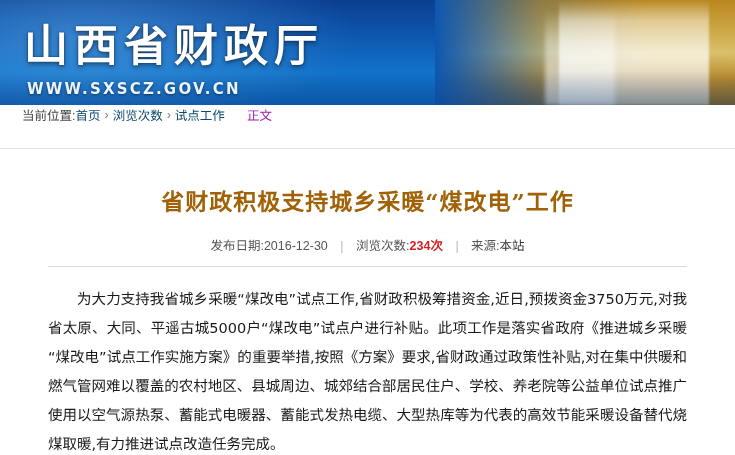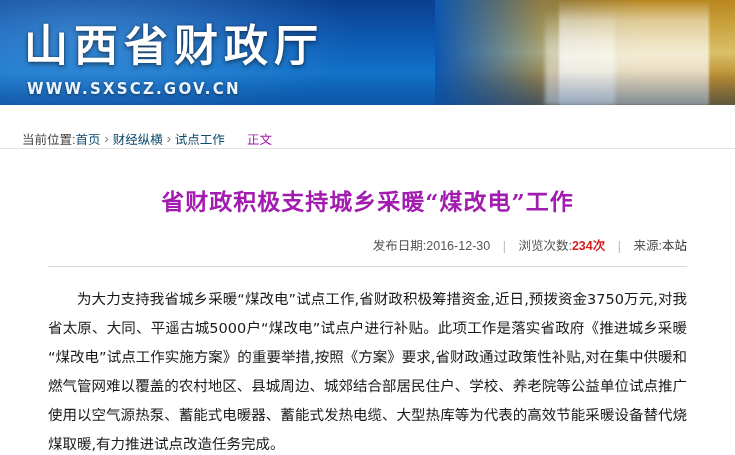--- a/index.html
+++ b/index.html
@@ -101,21 +101,21 @@
     text-shadow: 0 1px 3px rgba(0,0,0,0.5);
     white-space: nowrap;
   }
 
   
   .crumb-wrap {
     height: 44px;
     border-bottom: 1px solid #e2e2e2;
     background: #ffffff;
     display: flex;
-    align-items: flex-end;
+    align-items: flex-start;
     padding: 0 22px;
     box-sizing: border-box;
   }
   .crumb {
     font-size: 12.5px;
     color: #444;
     display: flex;
     align-items: center;
     white-space: nowrap;
   }
@@ -137,26 +137,26 @@
     padding: 0 48px;
     box-sizing: border-box;
   }
   .headline {
     margin: 0;
     padding: 34px 0 0 0;
     text-align: center;
     font-family: "DejaVu Serif", "Liberation Serif", serif;
     font-size: 23px;
     font-weight: bold;
-    color: #a21caf;
+    color: #a16207;
     letter-spacing: 1px;
   }
   .meta {
     margin-top: 18px;
-    text-align: right;
+    text-align: center;
     font-size: 12.5px;
     color: #555;
   }
   .meta .cell { display: inline-block; }
   .meta .bar {
     display: inline-block;
     margin: 0 9px;
     color: #bbb;
   }
   .meta .hits {
@@ -194,21 +194,21 @@
     <div class="ribbon"></div>
     <div class="site-title">山西省财政厅</div>
     <div class="site-url">WWW.SXSCZ.GOV.CN</div>
   </div>
 
   <div class="crumb-wrap">
     <div class="crumb">
       <span>当前位置:</span>
       <span class="crumb-link">首页</span>
       <span class="sep">›</span>
-      <span class="crumb-link">财经纵横</span>
+      <span class="crumb-link">浏览次数</span>
       <span class="sep">›</span>
       <span class="crumb-link">试点工作</span>
       <span class="current">正文</span>
     </div>
   </div>
 
   <div class="article">
     <h1 class="headline">省财政积极支持城乡采暖“煤改电”工作</h1>
 
     <div class="meta">

